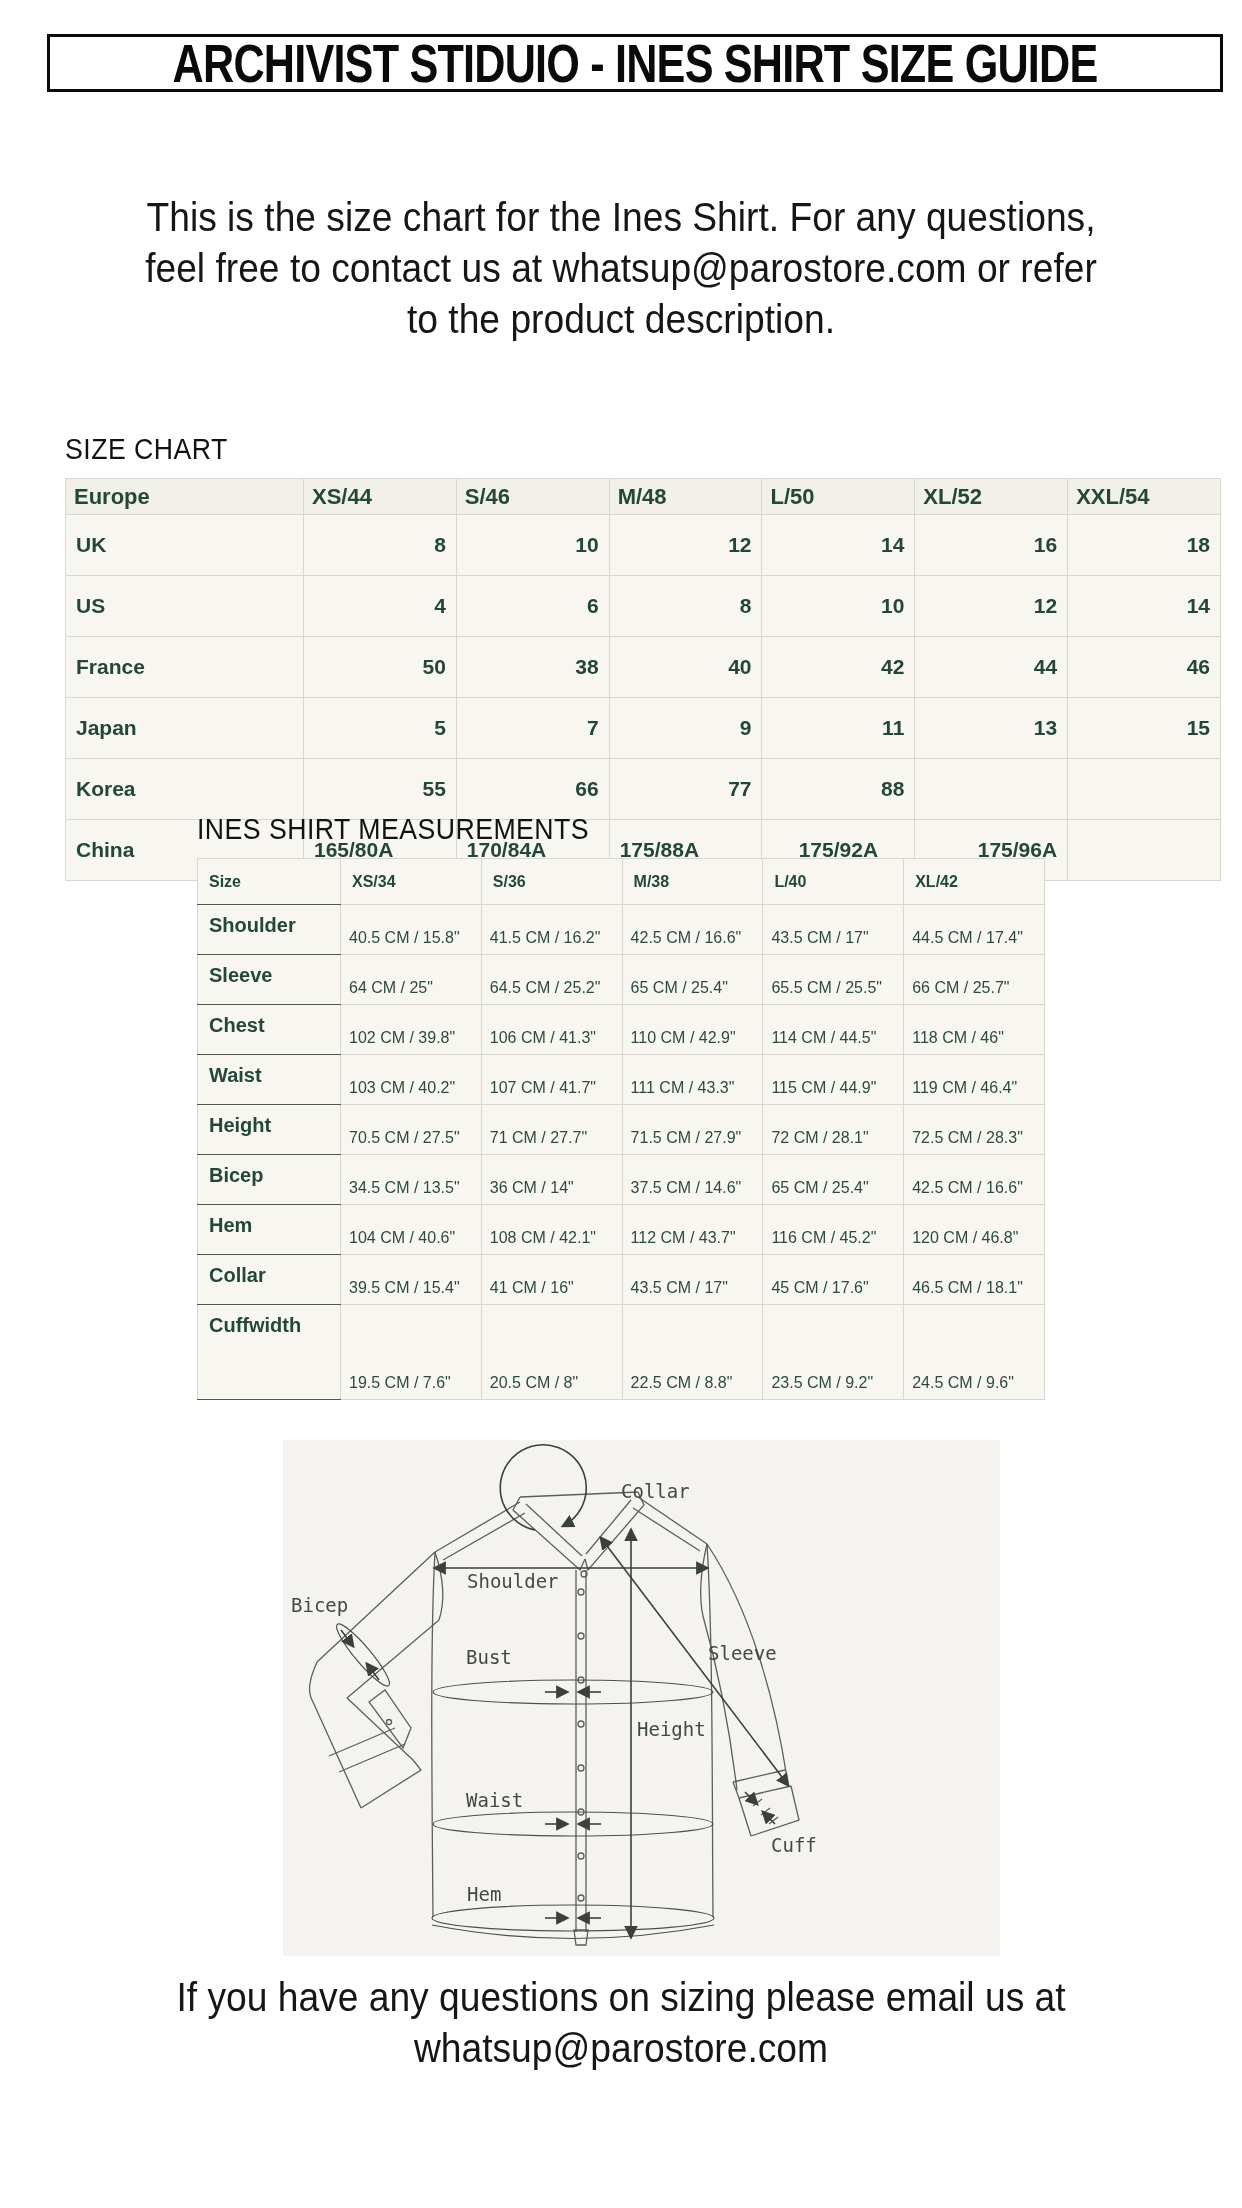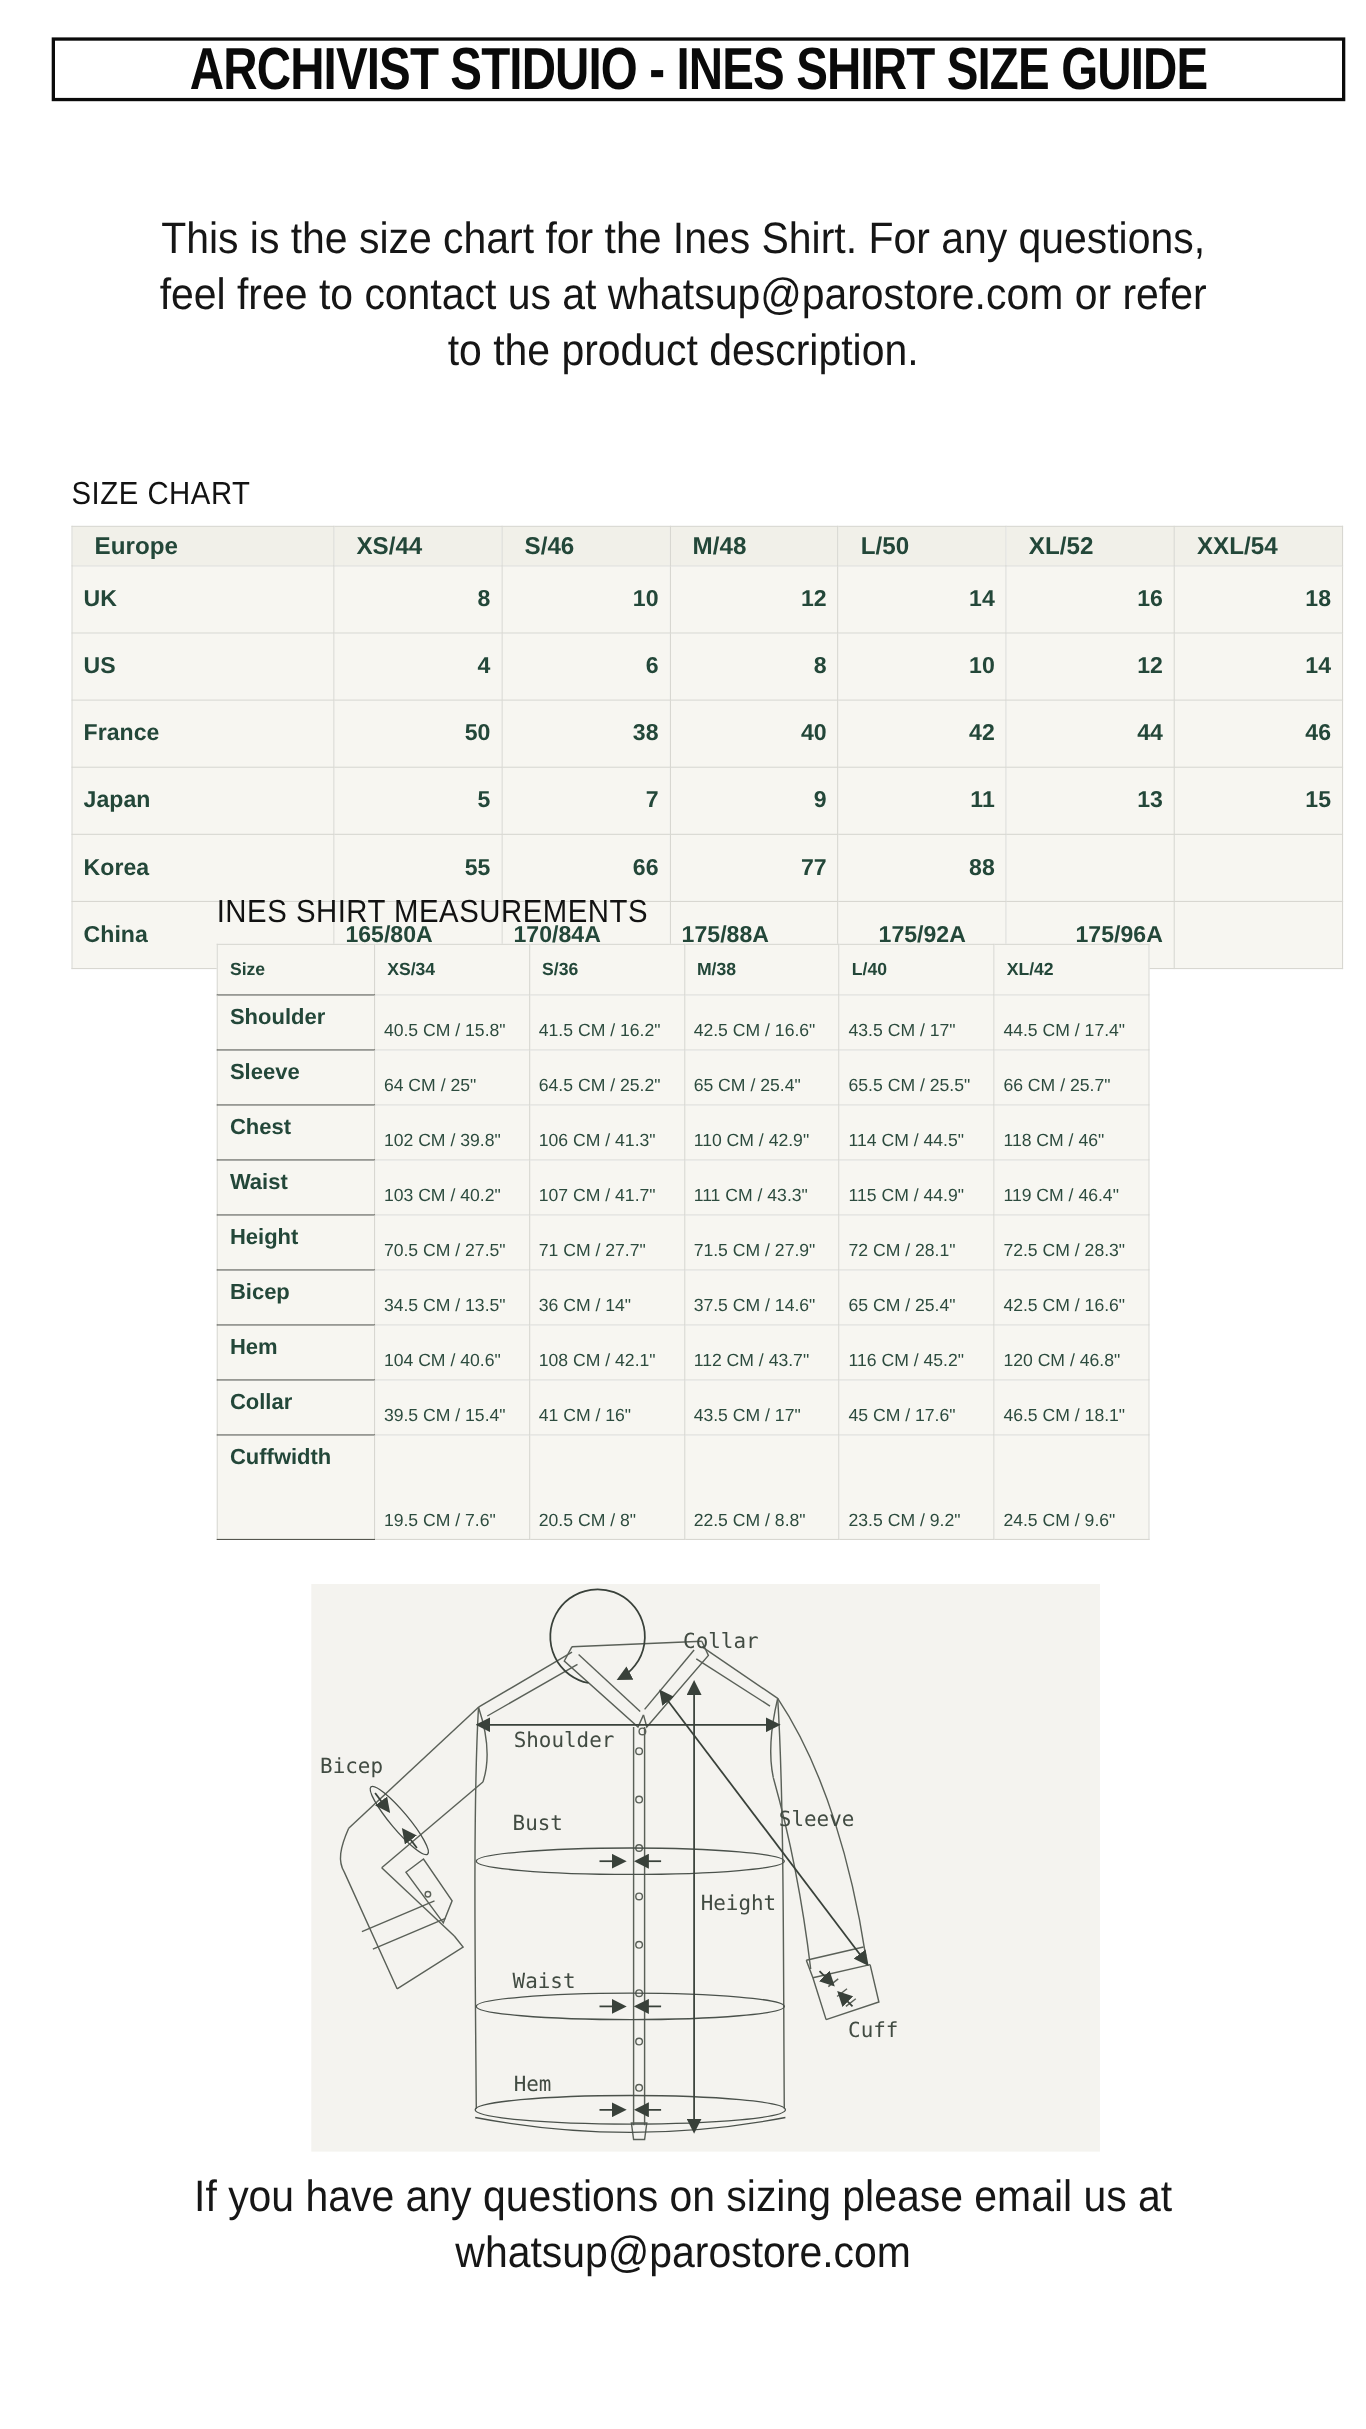--- a/index.html
+++ b/index.html
@@ -28,21 +28,21 @@
     transform:scaleX(.92);transform-origin:left;white-space:nowrap;
   }
   #size-chart-head{left:65px;top:433px;}
   #meas-head{left:197px;top:813px;}
   
   table{border-collapse:collapse;table-layout:fixed;position:absolute;background:#fff;}
   th,td{border:1px solid #d8d7d1;background:#f7f6f1;box-sizing:border-box;overflow:hidden;white-space:nowrap;}
   th{text-align:left;color:var(--green);}
   
   #size-table{left:65px;top:478px;width:1156px;font-size:21px;}
-  #size-table thead th{background:#f1f0e9;font-weight:700;height:36px;padding:2px 20px;font-size:22px;}
+  #size-table thead th{background:#f1f0e9;font-weight:700;height:36px;padding:2px 8px;font-size:22px;}
   #size-table th:first-child{width:238px;}
   #size-table tbody th{font-weight:700;padding:18px 10px;font-size:21px;}
   #size-table td{text-align:right;padding:2px 10px;font-weight:700;color:var(--green);height:33px;}
   #size-table tbody tr:nth-child(6) td,#size-table tbody tr:nth-child(6) th{height:39px;}
   #size-table tbody tr:nth-child(7) td,#size-table tbody tr:nth-child(7) th{height:41px;}
   #size-table tbody tr:nth-child(7) td{font-weight:400;}
   
   #meas-table{left:197px;top:858px;width:848px;}
   #meas-table thead th{height:46px;vertical-align:middle;padding:2px 11px;font-size:16px;font-weight:700;}
   #meas-table th:first-child{width:143px;}

